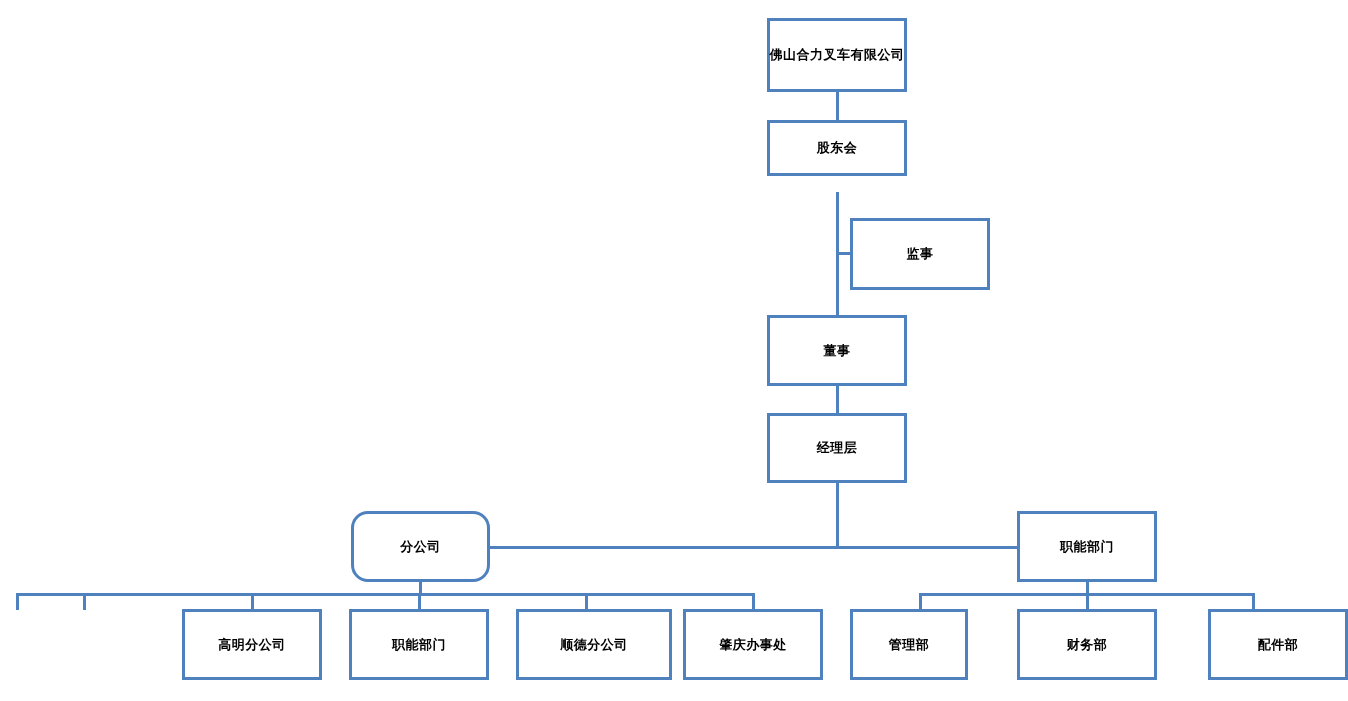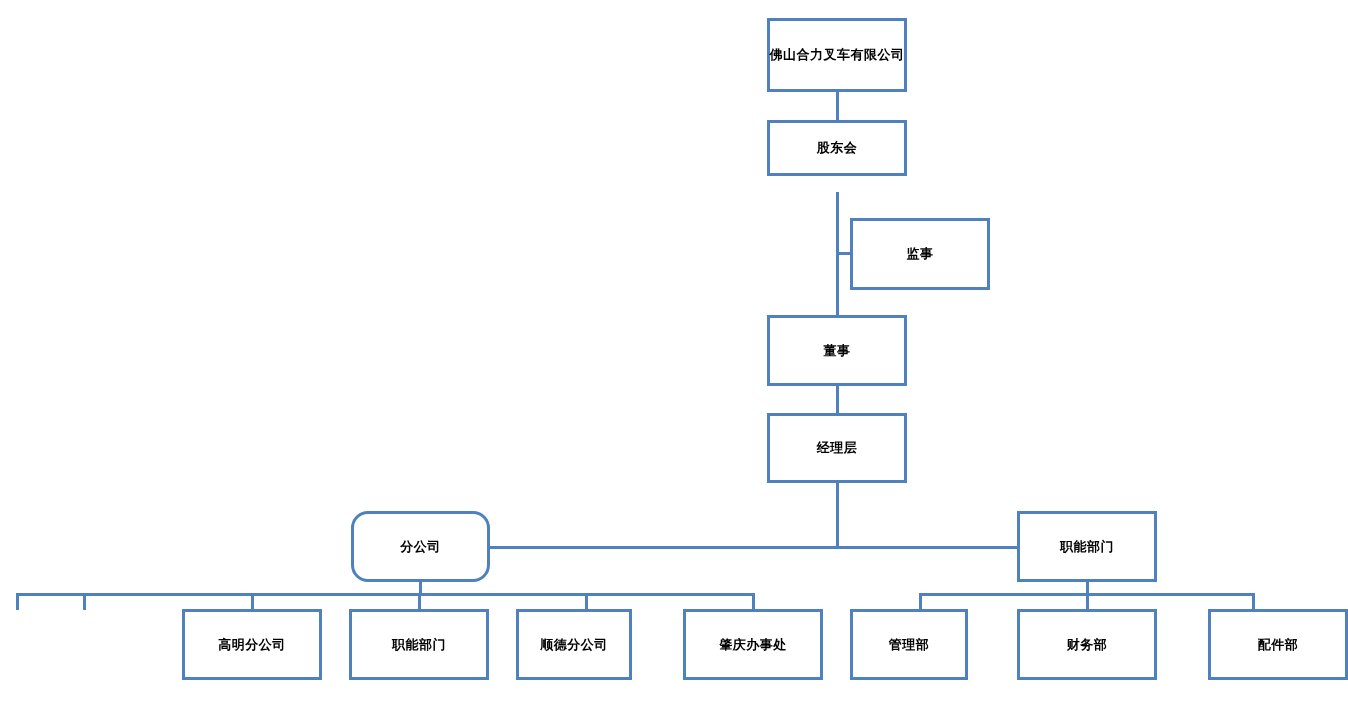--- a/index.html
+++ b/index.html
@@ -110,21 +110,21 @@
 
 
   <div class="node align-mid" style="left:182px; top:609px; width:140px; height:71px;align-items:center;">
     <span class="label">高明分公司</span>
   </div>
 
   <div class="node align-mid" style="left:349px; top:609px; width:140px; height:71px;">
     <span class="label">职能部门</span>
   </div>
 
-  <div class="node align-mid" style="left:516px; top:609px; width:116px; height:71px;">
+  <div class="node align-mid" style="left:516px; top:609px; width:156px; height:71px;">
     <span class="label">顺德分公司</span>
   </div>
 
   <div class="node align-mid" style="left:683px; top:609px; width:140px; height:71px;">
     <span class="label">肇庆办事处</span>
   </div>
 
   <div class="node align-mid" style="left:850px; top:609px; width:118px; height:71px;">
     <span class="label">管理部</span>
   </div>

